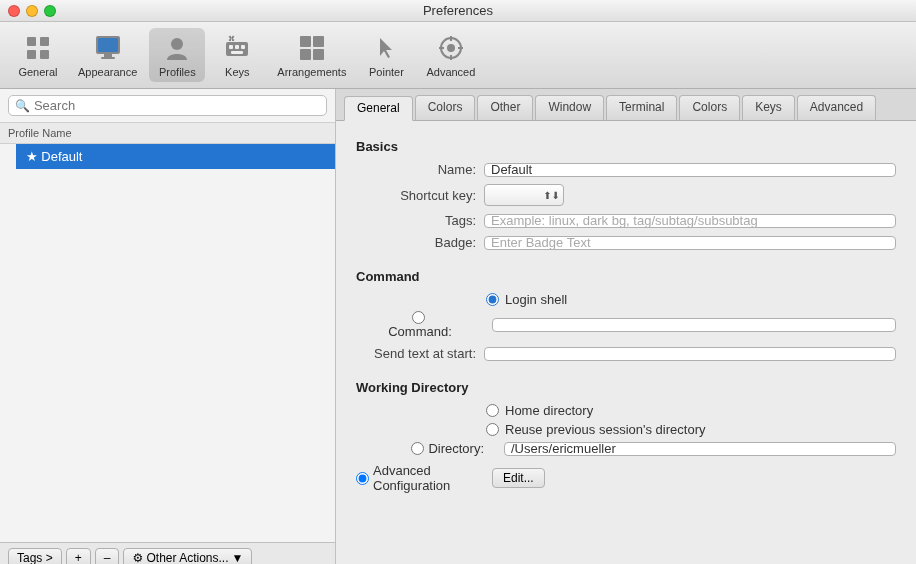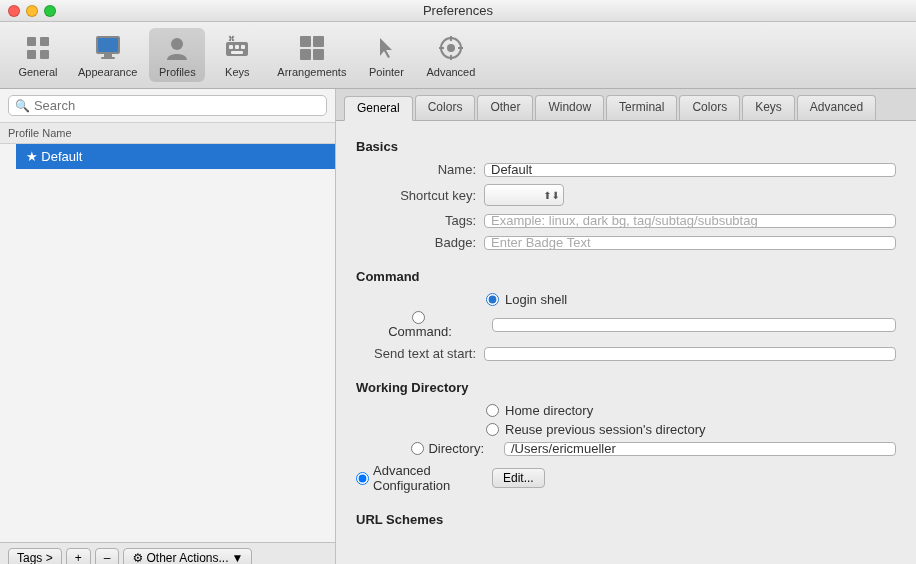--- a/index.html
+++ b/index.html
@@ -464,17 +464,16 @@
       <div class="form-row" style="margin-top:4px;">
         <div style="display:flex;align-items:center;width:128px;justify-content:flex-end;margin-right:8px;flex-shrink:0;">
           <input type="radio" name="wd" checked="" style="margin-right: 4px;">
           <span class="radio-label">Advanced Configuration</span>
         </div>
         <button class="edit-btn">Edit...</button>
       </div>
 
       <div class="separator"></div>
 
-      <div class="section-title">URL Schemes</div>
 
     </div>
   </div>
 </div>
 
 </body></html>

